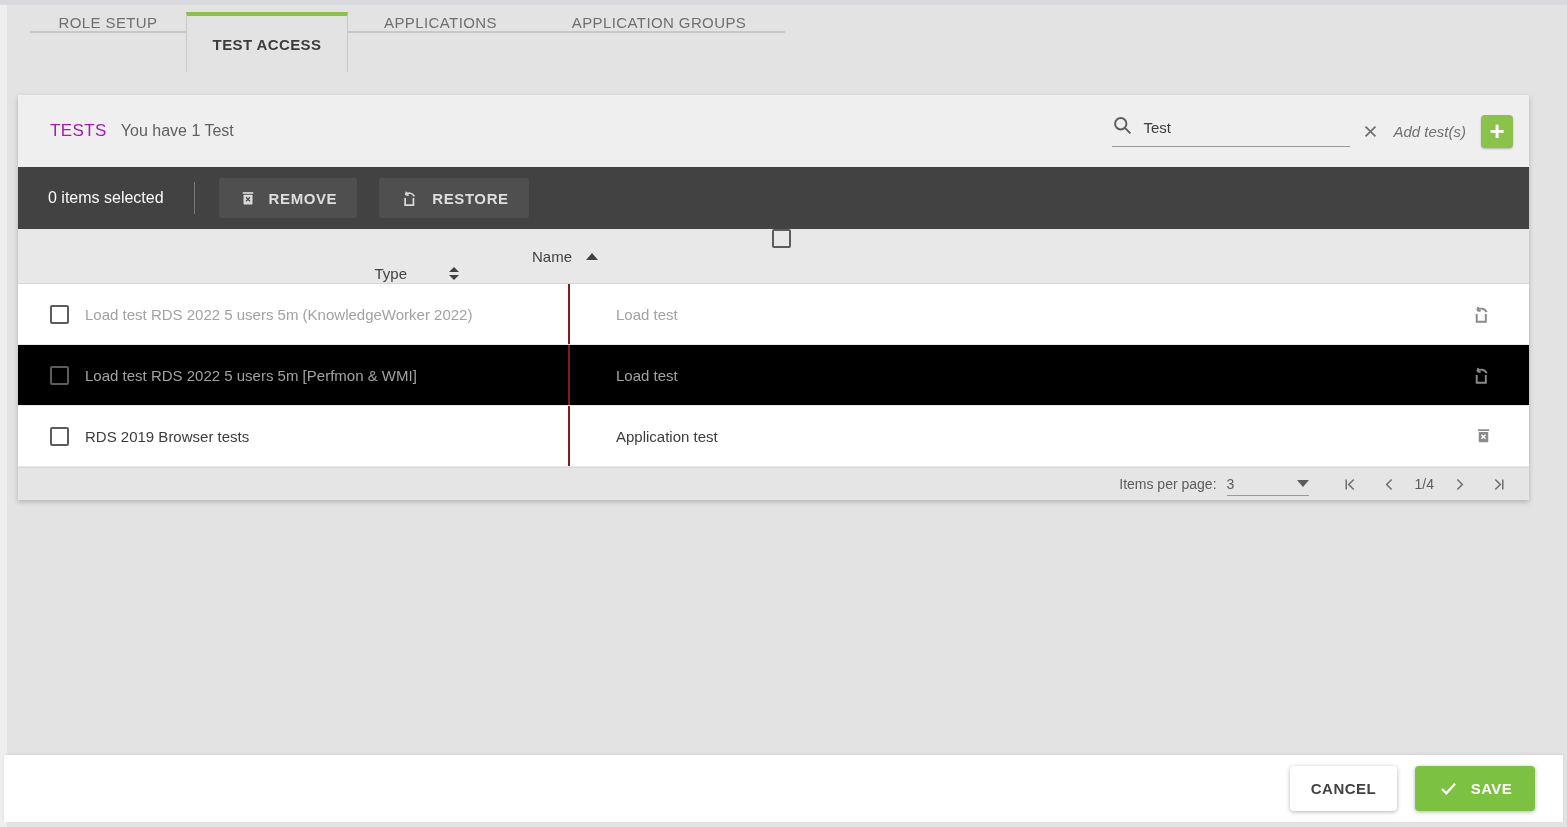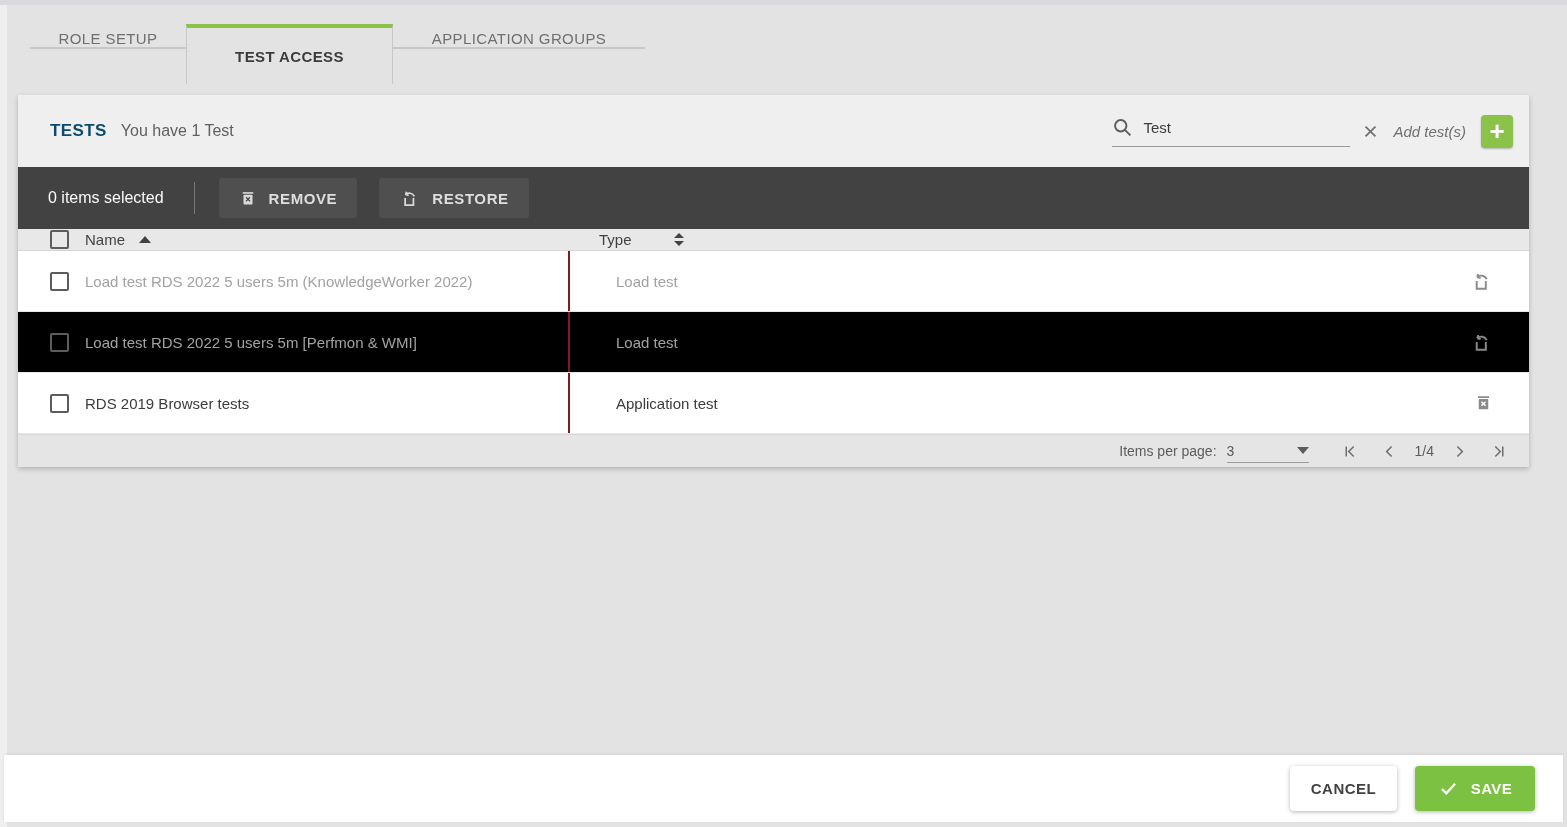--- a/index.html
+++ b/index.html
@@ -8,47 +8,47 @@
     font-family: "Liberation Sans", "DejaVu Sans", sans-serif;
     background:#e3e3e4;
     position:relative;
     overflow:hidden;
     color:#3f3f3f;
   }
   .top-strip { position:absolute; top:0; left:0; right:0; height:5px; background:#d8dadd; }
   .left-strip { position:absolute; top:5px; left:0; bottom:0; width:7px; background:#efeff0; }
 
   
-  .tabbar { display:flex; margin:12px 0 0 30px; align-items:center; height:52px; position:relative; }
+  .tabbar { display:flex; margin:12px 0 0 30px; align-items:flex-start; height:52px; position:relative; }
   .tab {
     display:flex; align-items:center; justify-content:center;
     font-size:15px; letter-spacing:.4px; color:#6f6f6f;
     border-bottom:2px solid #c8c8c8; cursor:pointer; padding-top:2px;
   }
-  .tab.w1 { width:156px; } .tab.w2 { width:207px;margin-top:32px; } .tab.w3 { width:185px; } .tab.w4 { width:252px; }
+  .tab.w1 { width:156px; } .tab.w2 { width:162px; } .tab.w3 { width:185px; } .tab.w4 { width:252px; }
   .tab.active {
     color:#3c3c3c; font-weight:bold; background:#e3e3e4;
     border-top:4px solid #8bc34a;
     border-left:1px solid #c8c8c8; border-right:1px solid #c8c8c8;
     border-bottom:none; height:60px; z-index:2; padding-top:0;
   }
 
   
   .panel {
     position:absolute; left:18px; top:95px; width:1511px;
     background:#ffffff; box-shadow:0 2px 5px rgba(0,0,0,.22);
   }
   .panel-header {
     height:72px; background:#efefef; display:flex; align-items:center; padding:0 16px 0 32px;
   }
-  .panel-title { font-size:17px; font-weight:bold; color:#0c4a6e; letter-spacing:.4px; }
+  .panel-title { font-size:17px; font-weight:normal; color:#a21caf; letter-spacing:.4px; }
   .panel-subtitle { font-size:16px; color:#5f5f5f; margin-left:14px; }
   .spacer { flex:1; }
   .search-field {
-    display:flex; align-items:center; border-bottom:1px solid #9a9a9a;
+    display:flex; border-bottom:1px solid #9a9a9a;
     width:238px; height:32px; padding-bottom:7px;
   }
   .search-field input {
     border:none; outline:none; background:transparent; flex:1;
     font-family:inherit; font-size:15px; color:#3c3c3c; margin-left:10px;
   }
   .icon-btn { background:none; border:none; cursor:pointer; display:flex; align-items:center; padding:0; }
   .clear-btn { margin-left:12px; }
   .add-label { font-size:15px; font-style:italic; color:#6f6f6f; margin:0 15px 0 14px; }
   .add-btn {
@@ -62,22 +62,22 @@
   .selected-text { color:#fafafa; font-size:16px; }
   .vdiv { width:1px; height:32px; background:#777; margin:0 24px 0 30px; }
   .tbtn {
     height:40px; background:#4f4f4f; border:none; border-radius:2px; cursor:pointer;
     display:flex; align-items:center; padding:0 20px; margin-right:22px;
   }
   .tbtn span { color:#dedede; font-size:15px; font-weight:bold; letter-spacing:.6px; margin-left:12px; }
 
   
   .thead {
-    height:22px; background:#e8e8e8; display:flex; align-items:center;
-    font-size:15px; color:#424242; border-bottom:1px solid #d6d6d6;
+    height:55px; background:#e8e8e8; display:flex; align-items:center;
+    font-size:15px; color:#424242; border-bottom:1px solid #d6d6d6;flex-direction:column;
   }
   .checkbox {
     width:19px; height:19px; border:2px solid #5c5c5c; border-radius:2px;
     background:transparent; flex:none; cursor:pointer; display:inline-block;
   }
   .cell-check { width:67px; padding-left:32px; flex:none; display:flex; align-items:center; }
   .col-name { width:483px; flex:none; display:flex; align-items:center; cursor:pointer; }
   .col-name > span:first-child { margin-right:14px; }
   .col-type { width:860px; flex:none; display:flex; align-items:center; padding-left:31px; cursor:pointer;gap:32px; }
   .col-type > span:first-child { margin-right:10px; }
@@ -128,20 +128,21 @@
 </style>
 </head>
 <body>
 
 <div class="top-strip"></div>
 <div class="left-strip"></div>
 
 <nav class="tabbar">
   <div class="tab w1">ROLE SETUP</div>
   <div class="tab w2 active">TEST ACCESS</div>
+  <div class="tab w3">APPLICATIONS</div>
   <div class="tab w4">APPLICATION GROUPS</div>
 </nav>
 
 <section class="panel">
 
   <header class="panel-header">
     <span class="panel-title">TESTS</span>
     <span class="panel-subtitle">You have 1 Test</span>
     <div class="spacer"></div>
     <div class="search-field">

